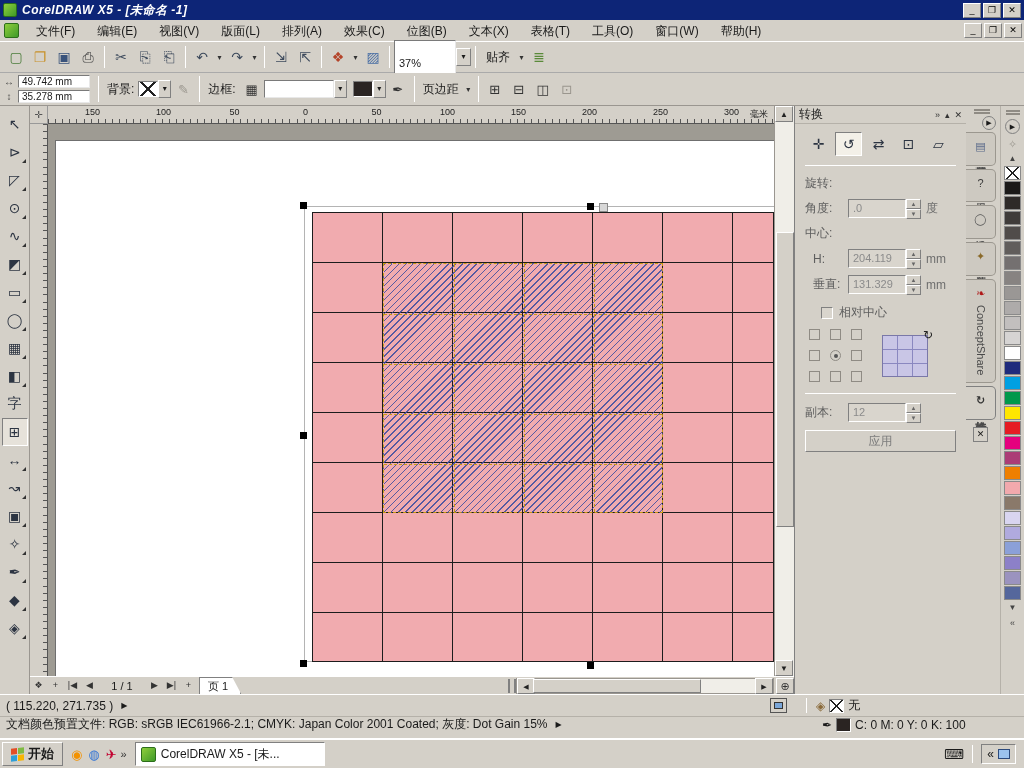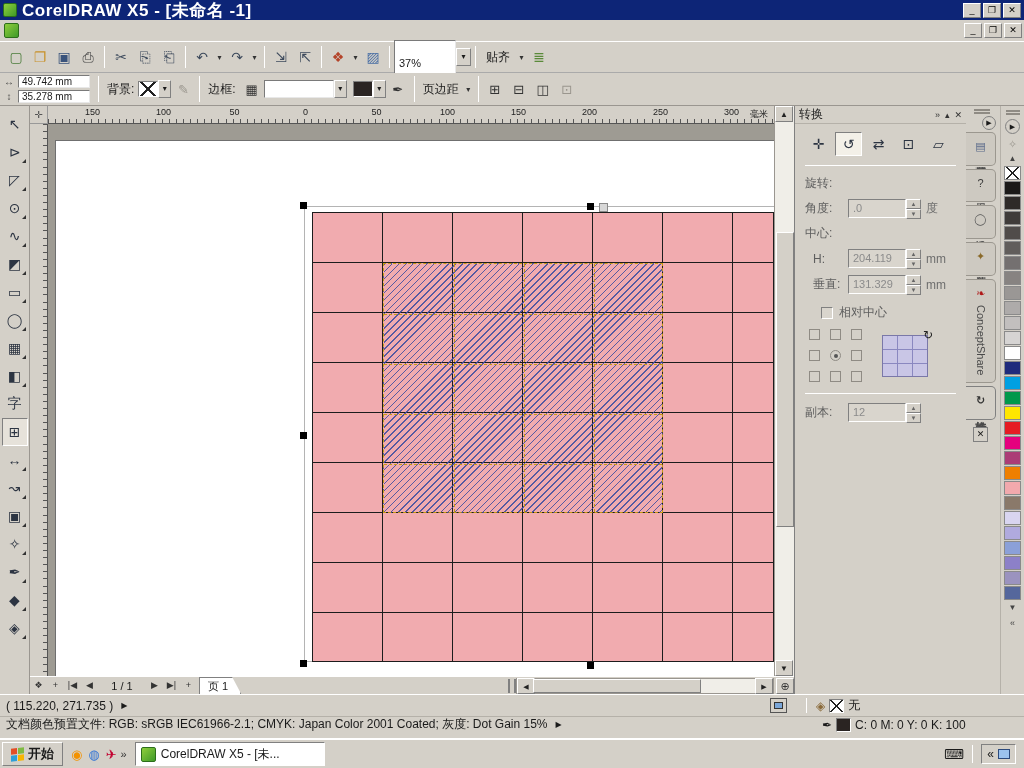--- a/index.html
+++ b/index.html
@@ -10,21 +10,21 @@
   
   .raised { border:1px solid; border-color:#ffffff #808080 #808080 #ffffff; background:#d4d0c8; }
   .sunken { border:1px solid; border-color:#808080 #ffffff #ffffff #808080; }
   .field  { background:#fff; border:1px solid; border-color:#7a7a7a #e8e8e8 #e8e8e8 #7a7a7a; }
   .vsep { width:1px; background:#9a9690; border-right:1px solid #fff; margin:3px 4px; align-self:stretch; }
 
   
   .titlebar { position:absolute; left:0; top:0; width:1024px; height:20px; background:#0d2577;
     display:flex; align-items:center; padding:0 3px; color:#fff; }
   .app-icon { width:14px; height:14px; background:linear-gradient(135deg,#8fce3c,#3f9a28); border:1px solid #2c6e1a; margin-right:5px; border-radius:2px; }
-  .title-text { font-weight:bold; font-size:17px; letter-spacing:.5px; }
+  .title-text { font-weight:bold; font-size:12px; letter-spacing:.5px;font-style:italic; }
   .winbtns { margin-left:auto; display:flex; gap:2px; }
   .winbtn { width:18px; height:15px; font-size:9px; line-height:13px; text-align:center; color:#000; }
 
   
   .menubar { position:absolute; left:0; top:20px; width:1024px; height:22px; background:#d4d0c8;
     border-bottom:1px solid #fff; display:flex; align-items:center; padding:0 2px; }
   .menu-appicon { width:15px; height:15px; background:linear-gradient(135deg,#8fce3c,#3f9a28); border:1px solid #2c6e1a; margin:0 6px 0 2px; border-radius:2px; }
   .menu-item { padding:0 11px; height:22px; line-height:22px; font-size:12px; }
   .menubar .winbtns { margin-left:auto; }
 
@@ -230,20 +230,35 @@
     <span class="title-text">CorelDRAW X5 - [未命名 -1]</span>
     <span class="winbtns">
       <span class="winbtn raised">_</span>
       <span class="winbtn raised">❐</span>
       <span class="winbtn raised">✕</span>
     </span>
   </div>
 
   <div class="menubar">
     <span class="menu-appicon"></span>
+    <span style="display:flex">
+
+    <span class="menu-item">文件(F)</span>
+        <span class="menu-item">编辑(E)</span>
+        <span class="menu-item">视图(V)</span>
+        <span class="menu-item">版面(L)</span>
+        <span class="menu-item">排列(A)</span>
+        <span class="menu-item">效果(C)</span>
+        <span class="menu-item">位图(B)</span>
+        <span class="menu-item">文本(X)</span>
+        <span class="menu-item">表格(T)</span>
+        <span class="menu-item">工具(O)</span>
+        <span class="menu-item">窗口(W)</span>
+        <span class="menu-item">帮助(H)</span>
+      </span>
     <span class="winbtns">
       <span class="winbtn raised">_</span>
       <span class="winbtn raised">❐</span>
       <span class="winbtn raised">✕</span>
     </span>
   </div>
 
   <div class="toolbar">
     <span style="display:flex;align-items:center">
 
@@ -506,20 +521,21 @@
         <div class="drow">
           <span class="dlabel">副本:</span>
           <span class="spin">
             <span class="sval">12</span>
             <span class="sarrs">
                 <span>▲</span>
                 <span>▼</span>
               </span>
           </span>
         </div>
+        <div class="apply-btn raised">应用</div>
       </div>
     </div>
 
     <div class="tabstrip">
       <span class="strip-handle"></span>
       <span class="strip-flyout">▶</span>
       <span style="display:flex;flex-direction:column;gap:3px">
 
           <span class="vtab">
             <span class="ticon" style="color: rgb(90, 106, 138);">▤</span>

